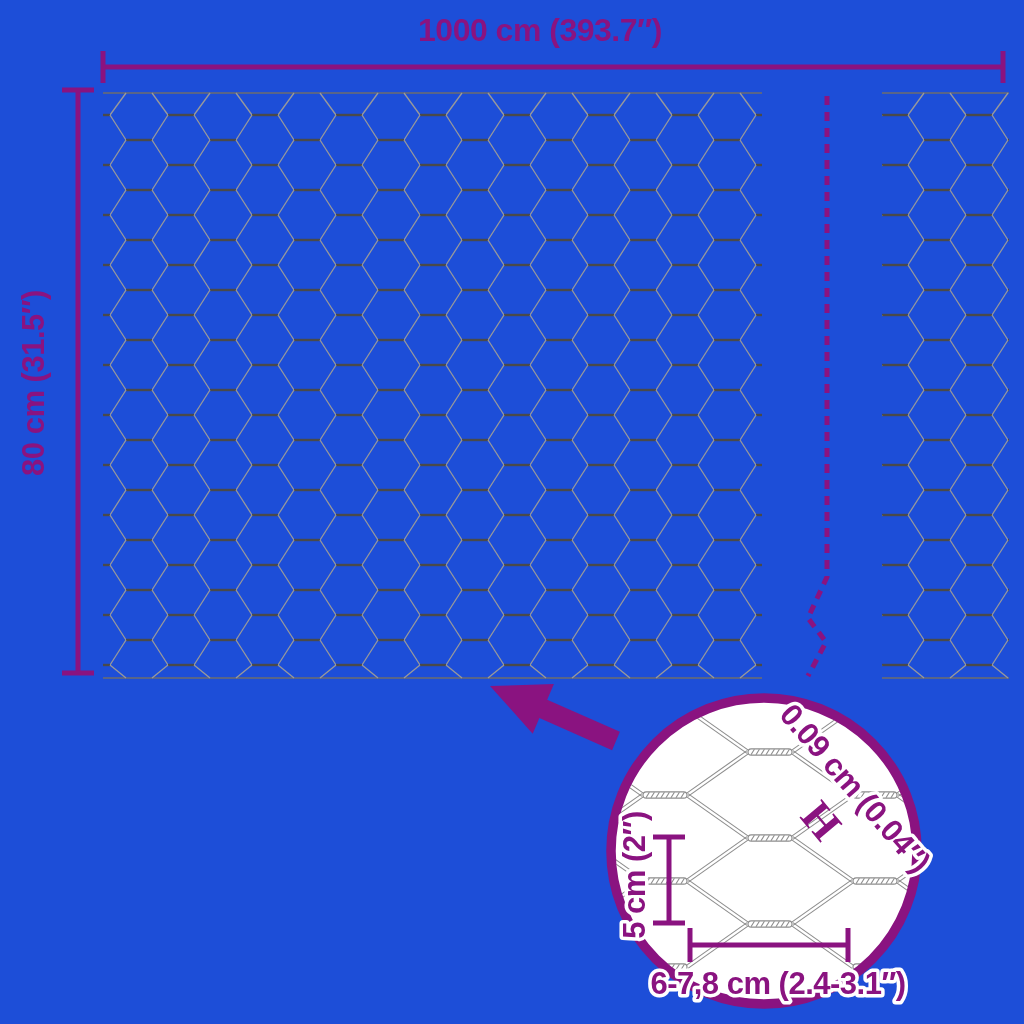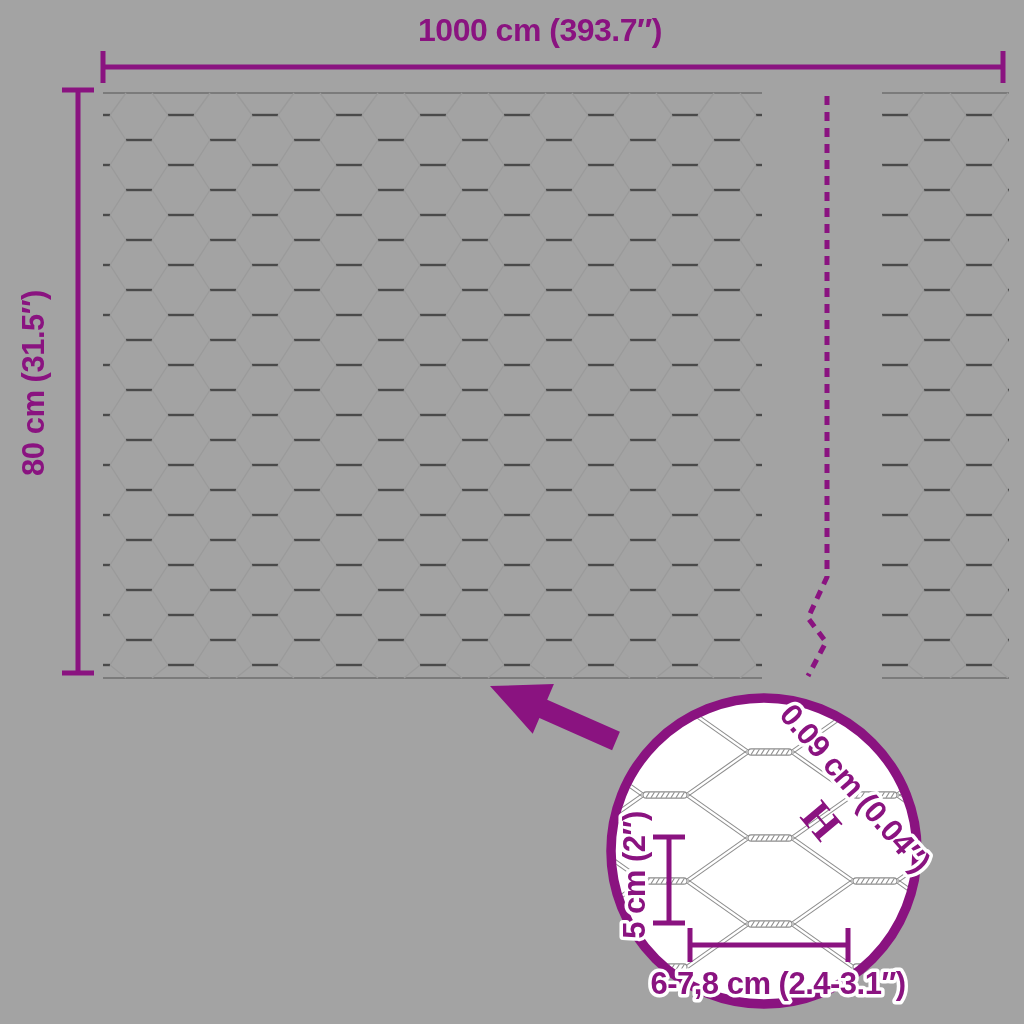--- a/index.html
+++ b/index.html
@@ -4,21 +4,21 @@
 <style>
   html, body {
     margin: 0;
     padding: 0;
     background: #ffffff;
   }
   .stage {
     position: relative;
     width: 1024px;
     height: 1024px;
-    background: #a3a3a3;
+    background: #1d4ed8;
     overflow: hidden;
   }
   svg { display: block; }
   .dim-text {
     font-family: "Liberation Sans", "DejaVu Sans", sans-serif;
     font-weight: 700;
     font-size: 31px;
     letter-spacing: -0.5px;
   }
   .dim-text.title { font-size: 32px; }

